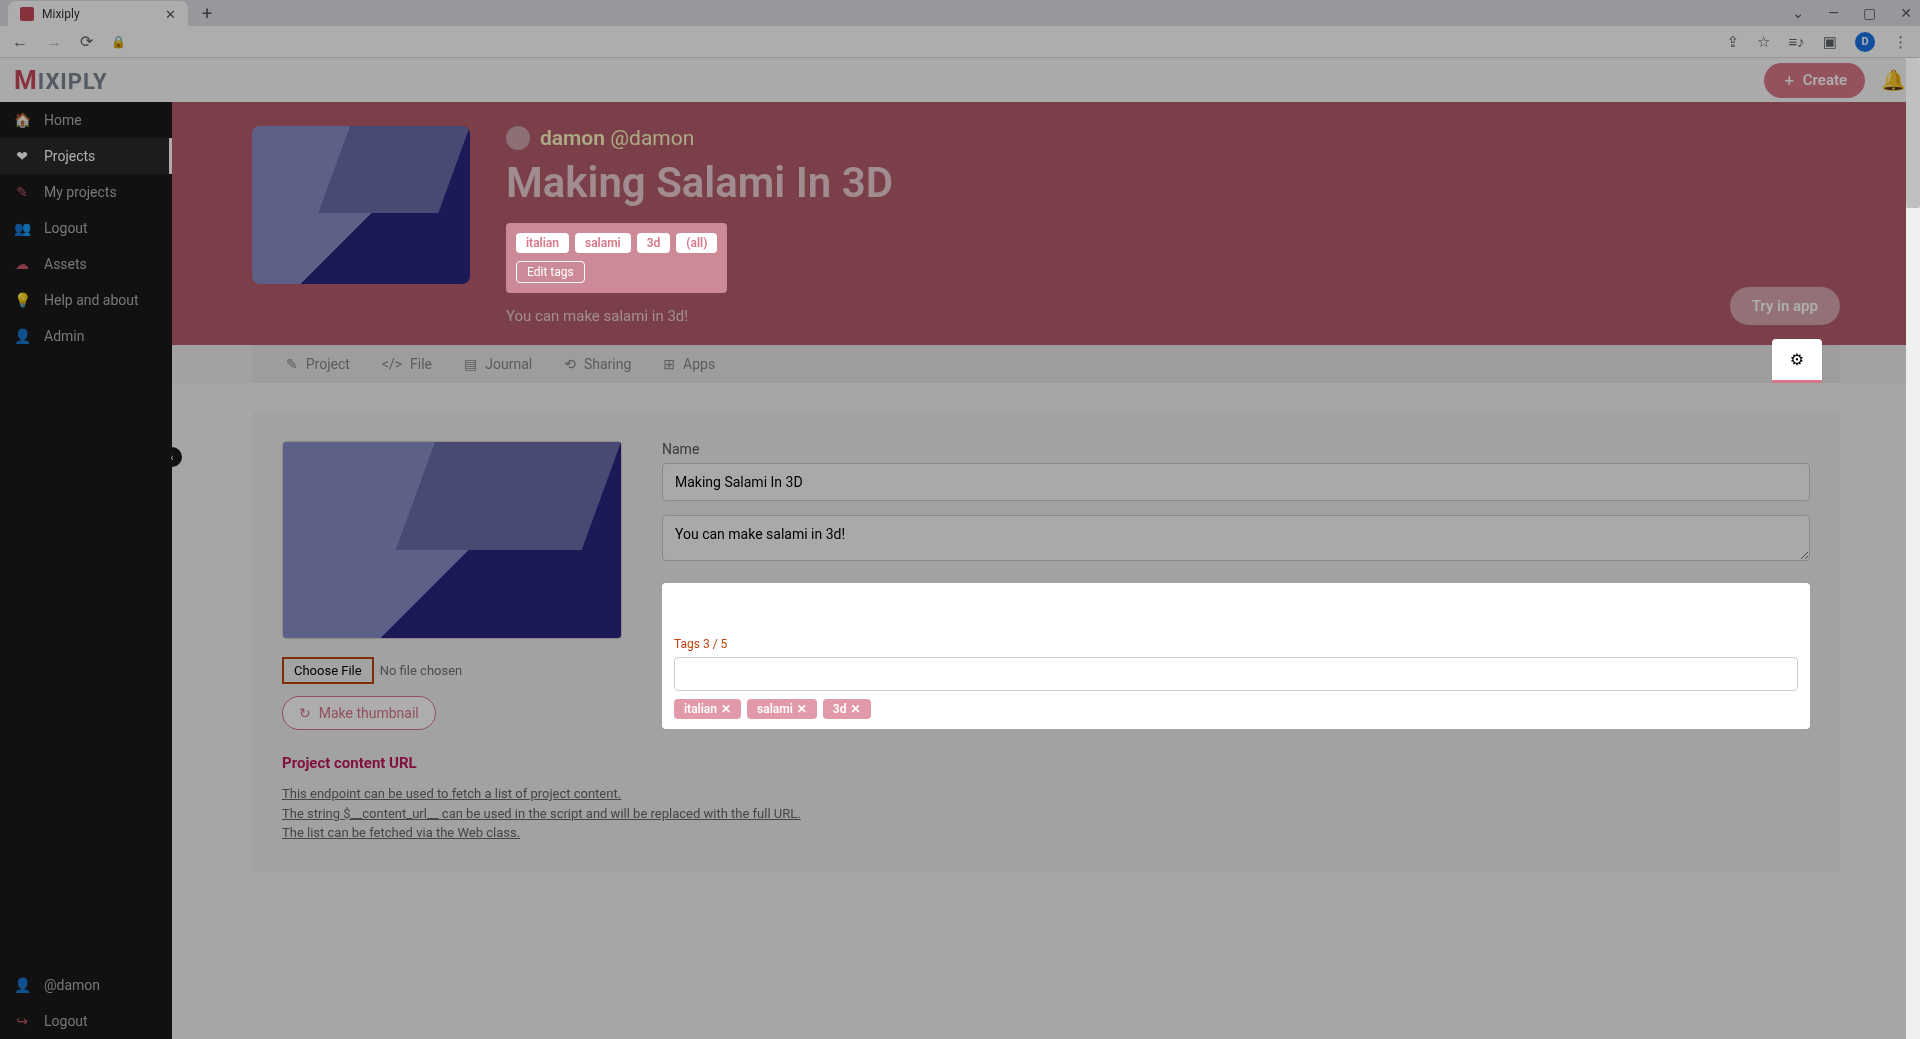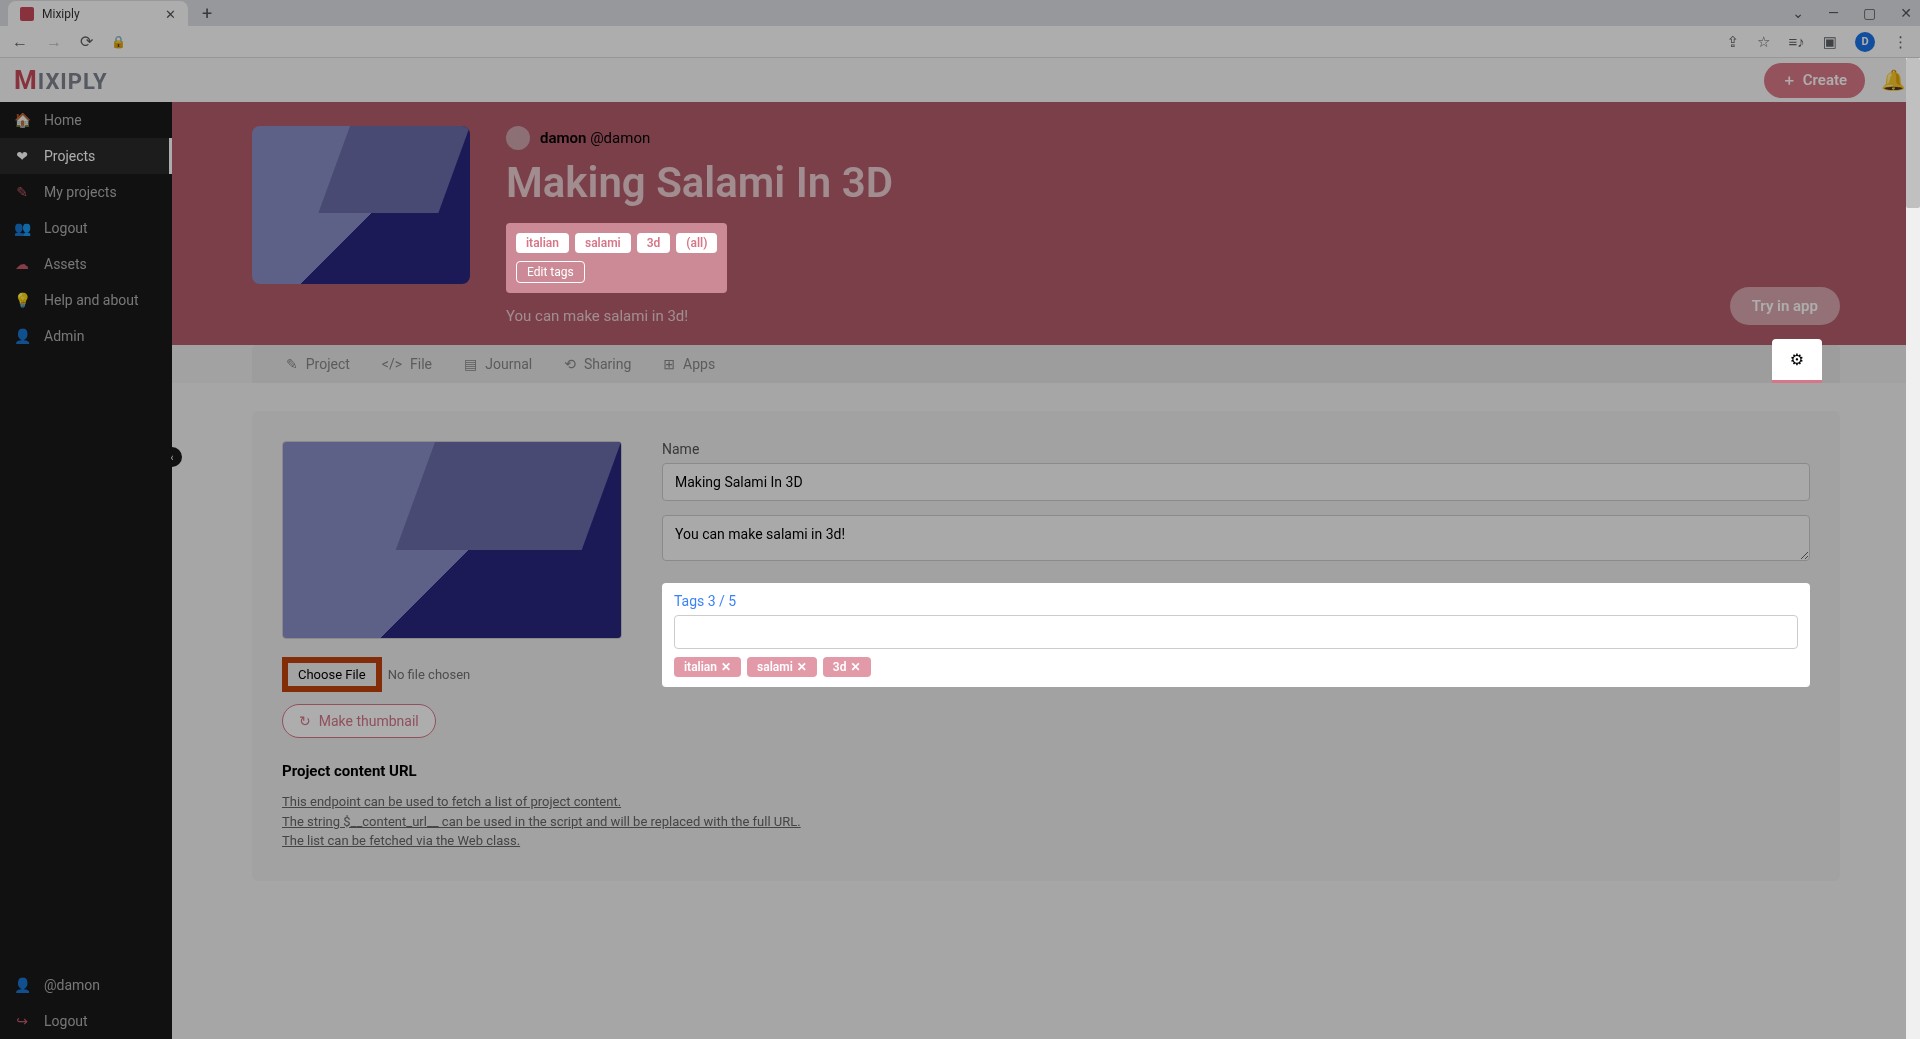--- a/index.html
+++ b/index.html
@@ -43,21 +43,21 @@
 
 
 .hero { background: #b45e6b; padding: 24px 80px 20px; position: relative; }
 .hero-inner { display: flex; gap: 36px; }
 .hero-thumb { width: 218px; height: 158px; border-radius: 8px; overflow: hidden; flex-shrink: 0; }
 .thumb-img { width: 100%; height: 100%; background: linear-gradient(135deg, #8b8fc7 0%, #8b8fc7 55%, #2a2680 55%, #2a2680 100%); position: relative; }
 .thumb-img::before { content: ""; position: absolute; top: 0; right: 0; width: 55%; height: 55%; background: #6a6eaa; transform: skewX(-20deg); transform-origin: top right; }
 .hero-meta { flex: 1; }
 .hero-user { display: flex; align-items: center; gap: 10px; margin-bottom: 8px; }
 .avatar-circle { width: 24px; height: 24px; background: #d0a5ae; border-radius: 50%; }
-.user-name { color: #000000; font-size: 15px; }
+.user-name { color: #fef9c3; font-size: 21px; }
 .user-name b { font-weight: 600; }
 .hero-title { color: #eeced4; font-size: 42px; font-weight: 600; margin-bottom: 16px; }
 .tag-area { background: #cc8a96; padding: 10px; border-radius: 4px; display: inline-block; }
 .tag-row { display: flex; gap: 6px; margin-bottom: 8px; }
 .tag-pill { background: #fff; color: #d67688; padding: 3px 10px; border-radius: 4px; font-size: 12px; font-weight: 600; }
 .edit-tags-btn { background: transparent; border: 1px solid #fff; color: #fff; padding: 3px 10px; border-radius: 4px; font-size: 12px; cursor: pointer; }
 .hero-desc { color: #eeced4; font-size: 15px; margin-top: 14px; }
 .try-btn { position: absolute; right: 80px; bottom: 20px; background: #d9a7b0; color: #fff; border: none; padding: 10px 22px; border-radius: 20px; font-size: 15px; font-weight: 600; cursor: pointer; }
 
 
@@ -65,38 +65,38 @@
 .tabs-inner { background: #e7e7e7; flex: 1; display: flex; align-items: center; height: 38px; padding: 0 18px; border-radius: 4px 4px 0 0; position: relative; }
 .tab-item { display: flex; align-items: center; gap: 8px; padding: 0 16px; color: #888; font-size: 14px; cursor: pointer; height: 100%; }
 .tab-gear { margin-left: auto; width: 50px; height: 44px; background: #fff; display: flex; align-items: center; justify-content: center; border-bottom: 3px solid #d67688; position: relative; top: -3px; border-radius: 4px 4px 0 0; }
 
 
 .settings-panel { background: #efefef; margin: 28px 80px; padding: 30px; border-radius: 6px; }
 .settings-row { display: flex; gap: 30px; }
 .settings-thumb-col { width: 350px; }
 .settings-thumb { width: 340px; height: 198px; border-radius: 4px; overflow: hidden; border: 1px solid #ccc; }
 .file-row { margin-top: 18px; display: flex; align-items: center; gap: 6px; }
-.choose-file-btn { background: #f0f0f0; border: 6px solid #c2410c; padding: 4px 10px; font-size: 13px; cursor: pointer; }
+.choose-file-btn { background: #f0f0f0; border: 2px solid #c2410c; padding: 4px 10px; font-size: 13px; cursor: pointer; }
 .no-file { font-size: 13px; color: #737373; }
 .make-thumb-btn { margin-top: 12px; border: 1px solid #d67688; background: #fff; color: #d67688; padding: 8px 16px; border-radius: 20px; font-size: 14px; display: flex; align-items: center; gap: 8px; cursor: pointer; }
 
 .settings-fields { flex: 1; }
 .field-label { font-size: 14px; color: #555; margin-bottom: 6px; display: block; }
 .text-input { width: 100%; border: 1px solid #ccc; border-radius: 4px; padding: 10px 12px; font-size: 14px; margin-bottom: 14px; background: #fafafa; }
 .textarea { resize: vertical; height: 46px; }
 
 .tags-section { background: #fff; padding: 10px 12px; border-radius: 4px; margin-top: 4px; }
-.tags-header { font-size: 14px; color: #3b82f6; margin-bottom: 6px; }
+.tags-header { font-size: 12px; color: #c2410c; margin-bottom: 6px; margin-top: 44px; }
 .tags-input { width: 100%; border: 1px solid #ccc; border-radius: 4px; padding: 8px 10px; font-size: 14px; margin-bottom: 8px; }
 .tags-chips { display: flex; gap: 6px; }
 .chip { background: #e39aa8; color: #fff; padding: 3px 10px; border-radius: 4px; font-size: 12px; font-weight: 600; display: flex; align-items: center; gap: 4px; }
 .chip-x { cursor: pointer; }
 
 .content-url-section { margin-top: 24px; }
-.content-url-title { font-size: 15px; color: #000000; margin-bottom: 12px; }
+.content-url-title { font-size: 15px; color: #be185d; margin-bottom: 12px; }
 .content-url-text { font-size: 13px; color: #666; line-height: 1.5; text-decoration: underline; }
 
 
 .dim-overlay { position: fixed; inset: 0; background: rgba(0,0,0,0.32); pointer-events: none; z-index: 5; }
 .highlight { position: relative; z-index: 10; }
 .tags-section.highlight { box-shadow: 0 0 0 2px rgba(255,255,255,0.0); }
 
 .scrollbar-stub { position: fixed; right: 0; top: 58px; bottom: 0; width: 14px; background: #f0f0f0; z-index: 20; }
 .scrollbar-thumb { position: absolute; top: 0; width: 100%; height: 150px; background: #c0c0c0; border-radius: 2px; }
 </style>

